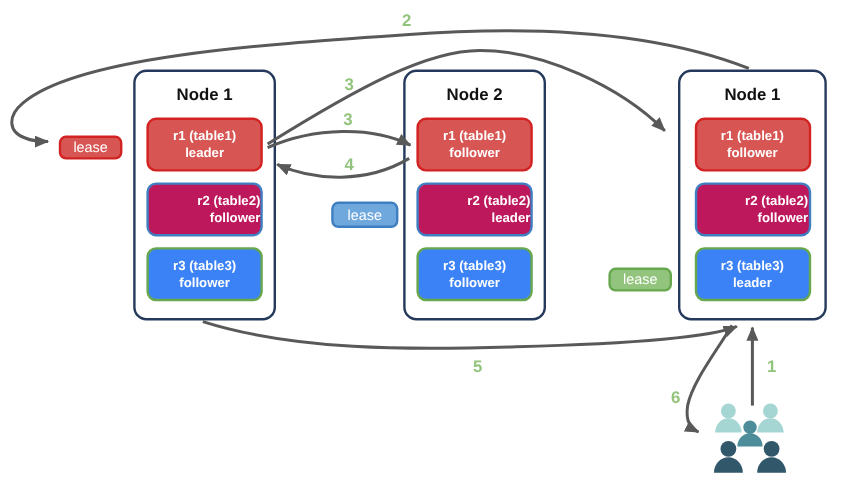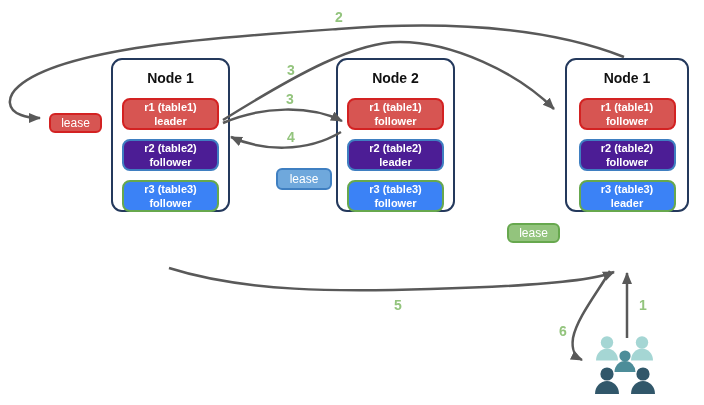--- a/index.html
+++ b/index.html
@@ -2,38 +2,38 @@
 <html><head>
 <meta charset="utf-8">
 <style>
   html,body{margin:0;padding:0;background:#ffffff;}
   .canvas{
     position:relative;width:704px;height:405px;background:#ffffff;overflow:hidden;
     font-family:"Liberation Sans", sans-serif;
   }
   .overlay{position:absolute;left:0;top:0;width:704px;height:405px;z-index:3;pointer-events:none;}
   .node{
-    position:absolute;top:58px;width:119px;height:154px;background:#ffffff;
+    position:absolute;top:58px;width:119px;height:209px;background:#ffffff;
     border:2px solid #24395c;border-radius:11px;box-sizing:border-box;z-index:1;
     display:flex;flex-direction:column;align-items:center;
   }
   .node.n1{left:111px;}
   .node.n2{left:336px;}
   .node.n3{left:565px;width:124px;}
   .node-title{
     margin-top:10px;margin-bottom:11px;font-size:14px;font-weight:bold;color:#111111;
     line-height:17px;
   }
   .range{
     width:97px;height:45px;border-radius:8px;border:2px solid;box-sizing:border-box;
     margin-bottom:9px;display:flex;flex-direction:column;align-items:center;justify-content:center;
     color:#ffffff;font-size:11px;line-height:14px;text-align:center;font-weight:bold;
   }
   .range.red{background:#d75552;border-color:#d32222;}
-  .range.blue{background:#4c1d95;border-color:#3f7fc1;}
+  .range.blue{background:#be185d;border-color:#3f7fc1;align-items:flex-end;}
   .range.green{background:#3b82f6;border-color:#67a84e;align-items:center;}
   .lease{
     position:absolute;z-index:2;box-sizing:border-box;border:2px solid;border-radius:6px;
     color:#ffffff;font-size:12px;text-align:left;display:flex;align-items:center;justify-content:center;
   }
   .lease.red{left:49px;top:113px;width:53px;height:20px;background:#d75552;border-color:#d32222;}
   .lease.blue{left:276px;top:168px;width:56px;height:22px;background:#6fa8dc;border-color:#3f7fc1;}
   .lease.green{left:507px;top:223px;width:53px;height:20px;background:#93c47d;border-color:#67a84e;}
   .step{
     position:absolute;z-index:4;color:#93c47d;font-weight:bold;font-size:14px;line-height:14px;

